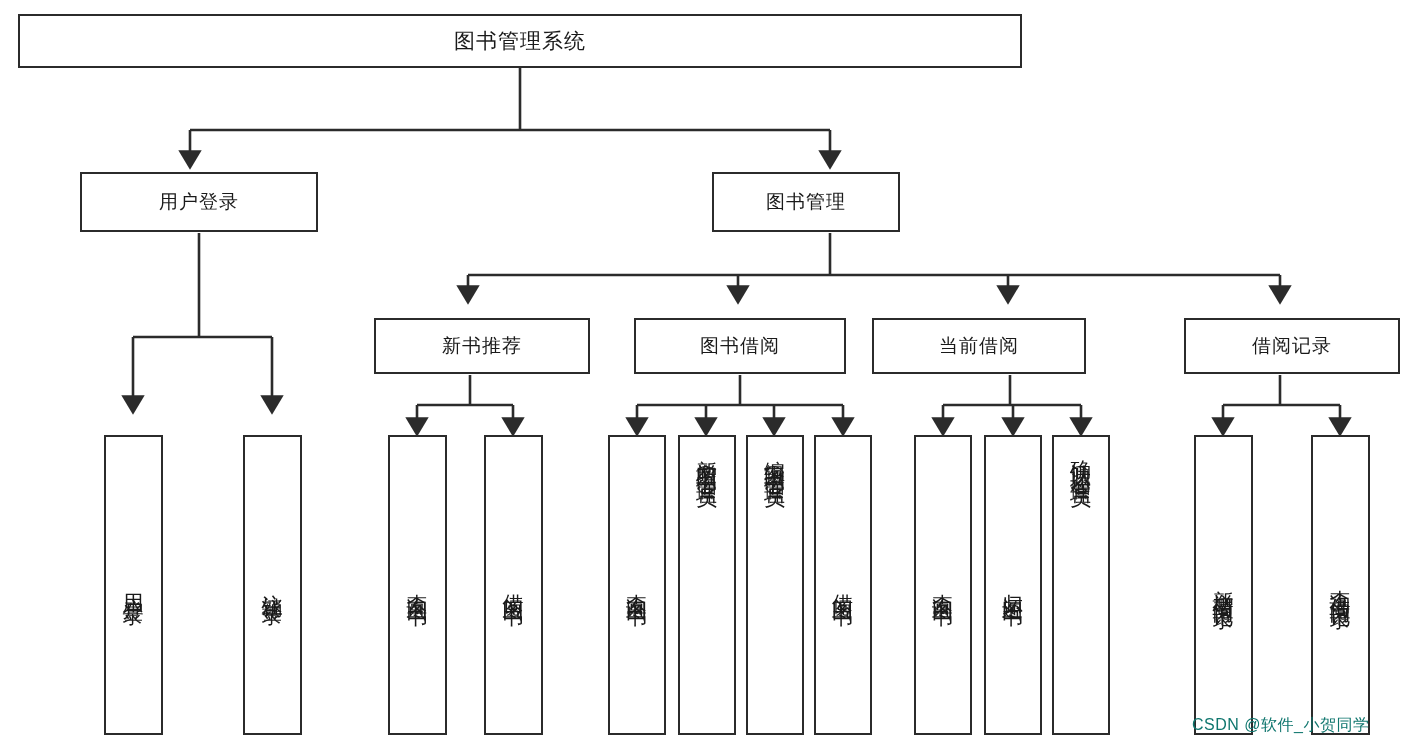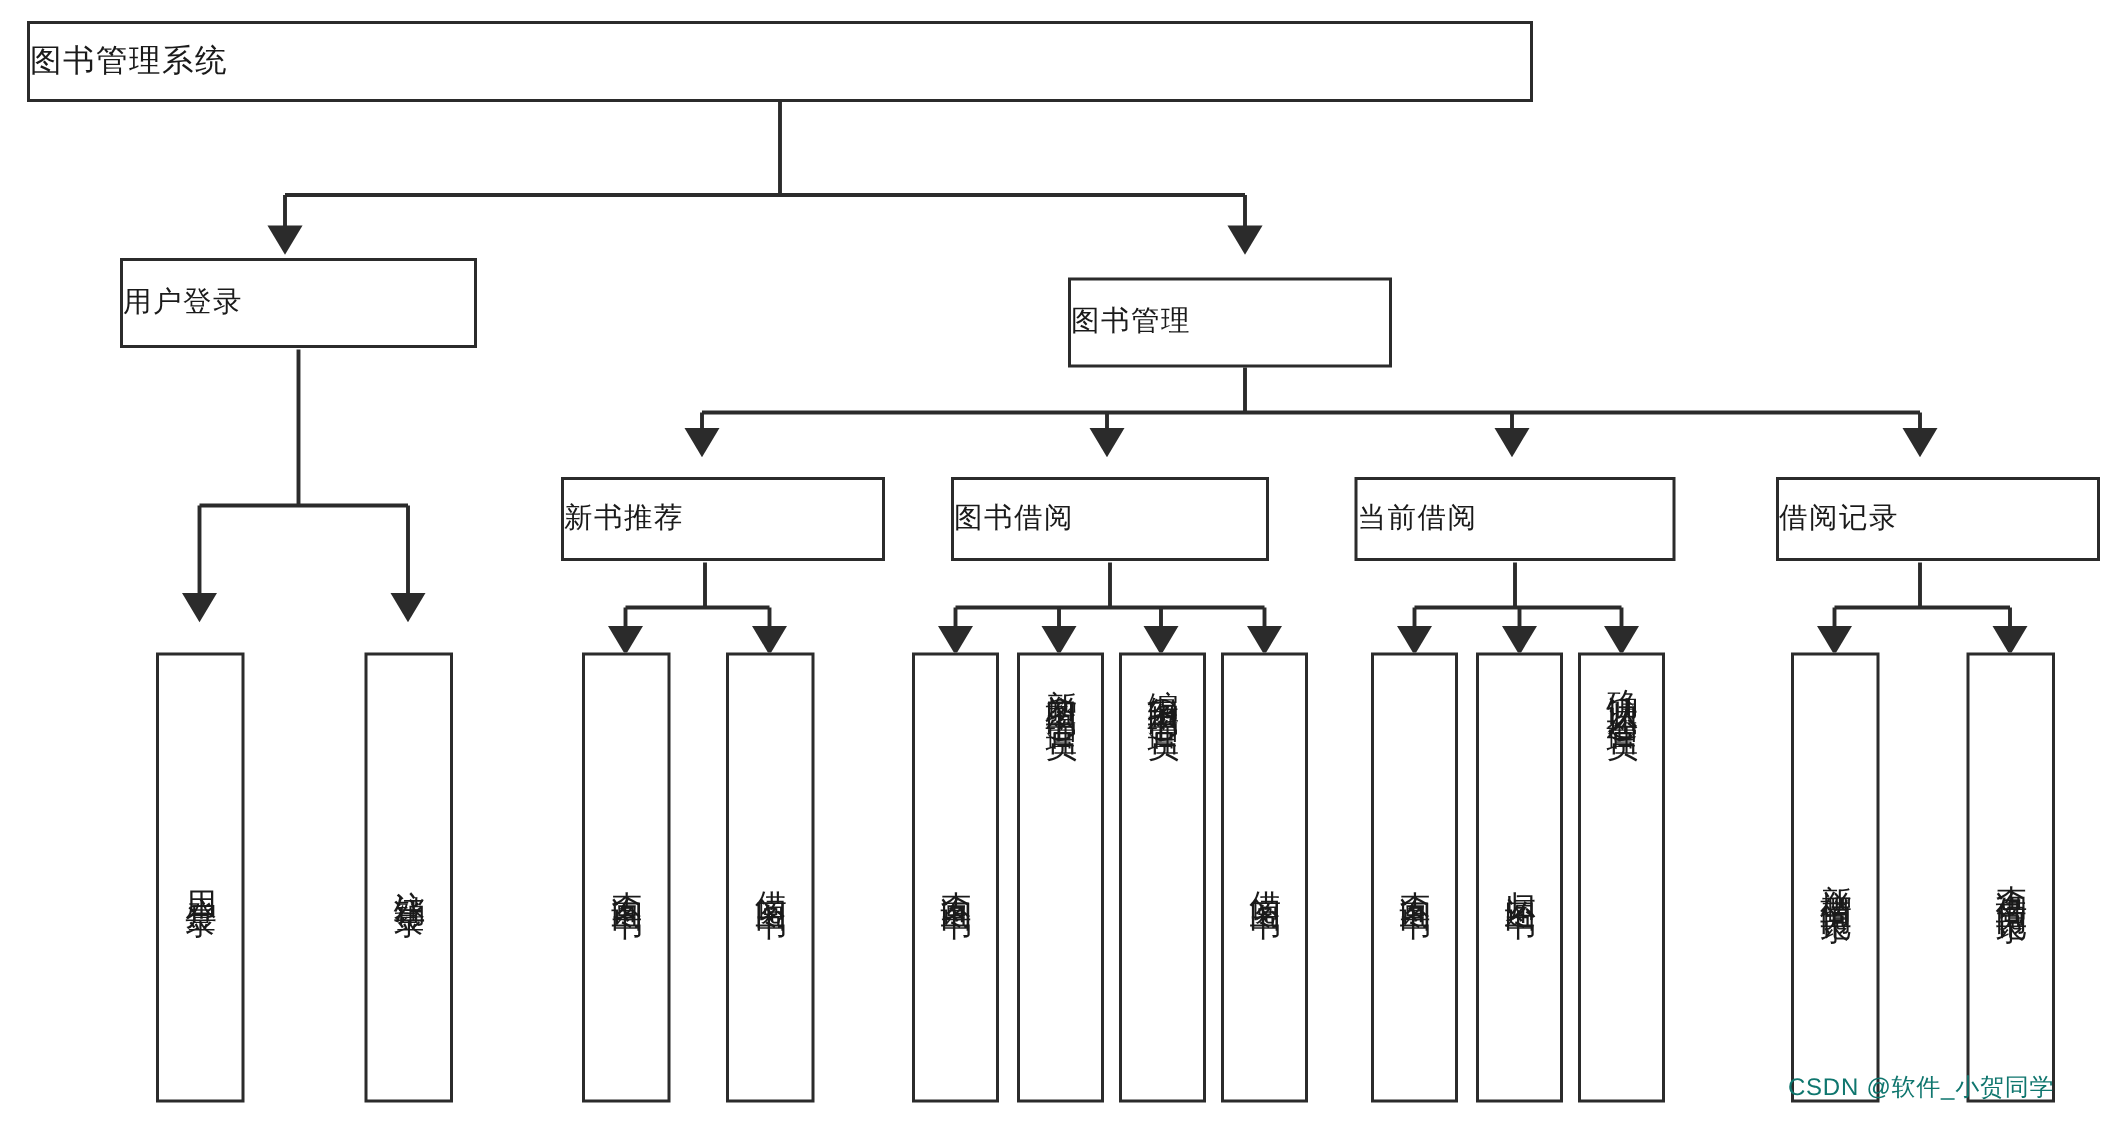--- a/index.html
+++ b/index.html
@@ -25,20 +25,21 @@
     height: 747px;
     pointer-events: none;
   }
   .node {
     position: absolute;
     box-sizing: border-box;
     background: #ffffff;
     border: 2px solid #2b2b2b;
     display: flex;
     align-items: center;
+    justify-content: center;
     color: #1a1a1a;
   }
   .node .lbl {
     display: block;
     text-align: center;
     line-height: 1.05;
     white-space: nowrap;
   }
   
   .node.root { }
@@ -127,33 +128,33 @@
   </svg>
 
   <div class="node root" style="left:18px; top:14px; width:1004px; height:54px;">
     <span class="lbl">图书管理系统</span>
   </div>
 
   <div class="node branch" style="left:80px; top:172px; width:238px; height:60px;">
     <span class="lbl">用户登录</span>
   </div>
 
-  <div class="node branch" style="left:712px; top:185px; width:216px; height:60px;">
+  <div class="node branch" style="left:712px; top:172px; width:188px; height:60px;">
     <span class="lbl">图书管理</span>
   </div>
 
   <div class="node branch" style="left:374px; top:318px; width:216px; height:56px;">
     <span class="lbl">新书推荐</span>
   </div>
 
   <div class="node branch" style="left:634px; top:318px; width:212px; height:56px;">
     <span class="lbl">图书借阅</span>
   </div>
 
-  <div class="node branch" style="left:903px; top:318px; width:214px; height:56px;">
+  <div class="node branch" style="left:872px; top:318px; width:214px; height:56px;">
     <span class="lbl">当前借阅</span>
   </div>
 
   <div class="node branch" style="left:1172px; top:318px; width:216px; height:56px;margin-left:12px;">
     <span class="lbl">借阅记录</span>
   </div>
 
   <div class="node leaf centered" style="left:104px; top:435px; width:59px; height:300px;">
     <span class="lbl">用户登录</span>
   </div>

